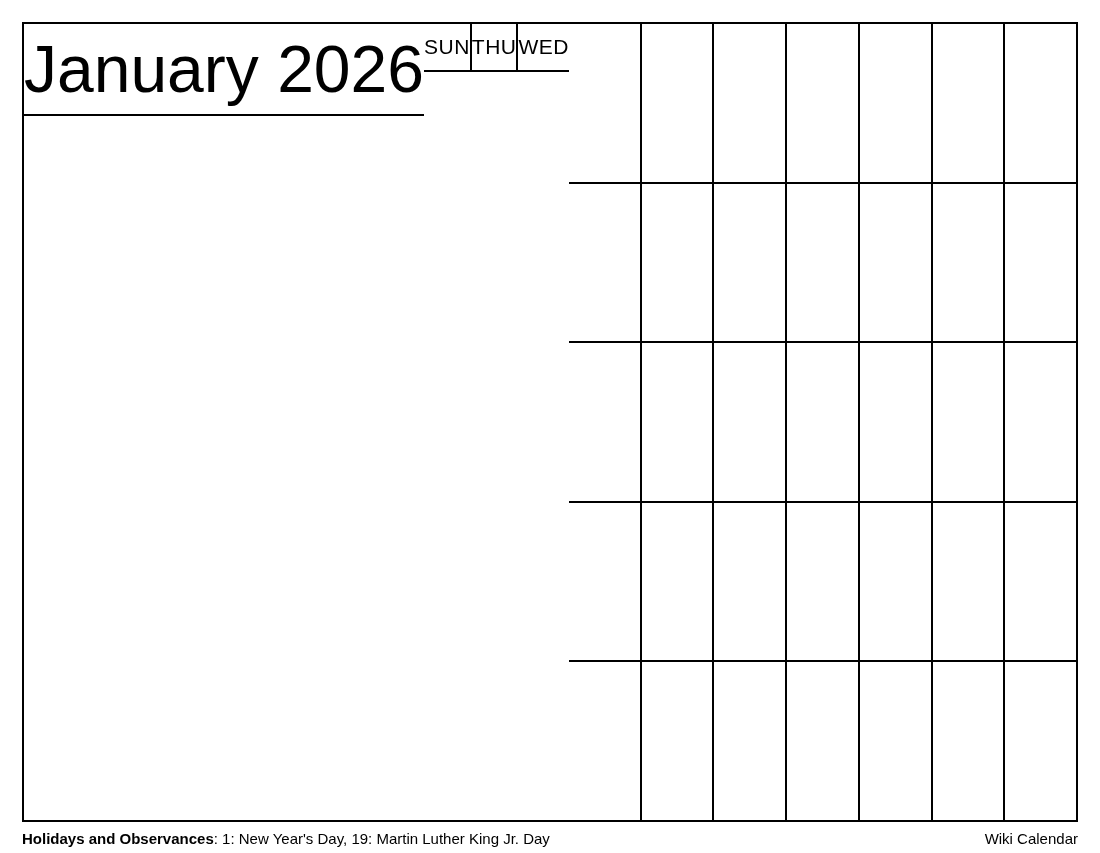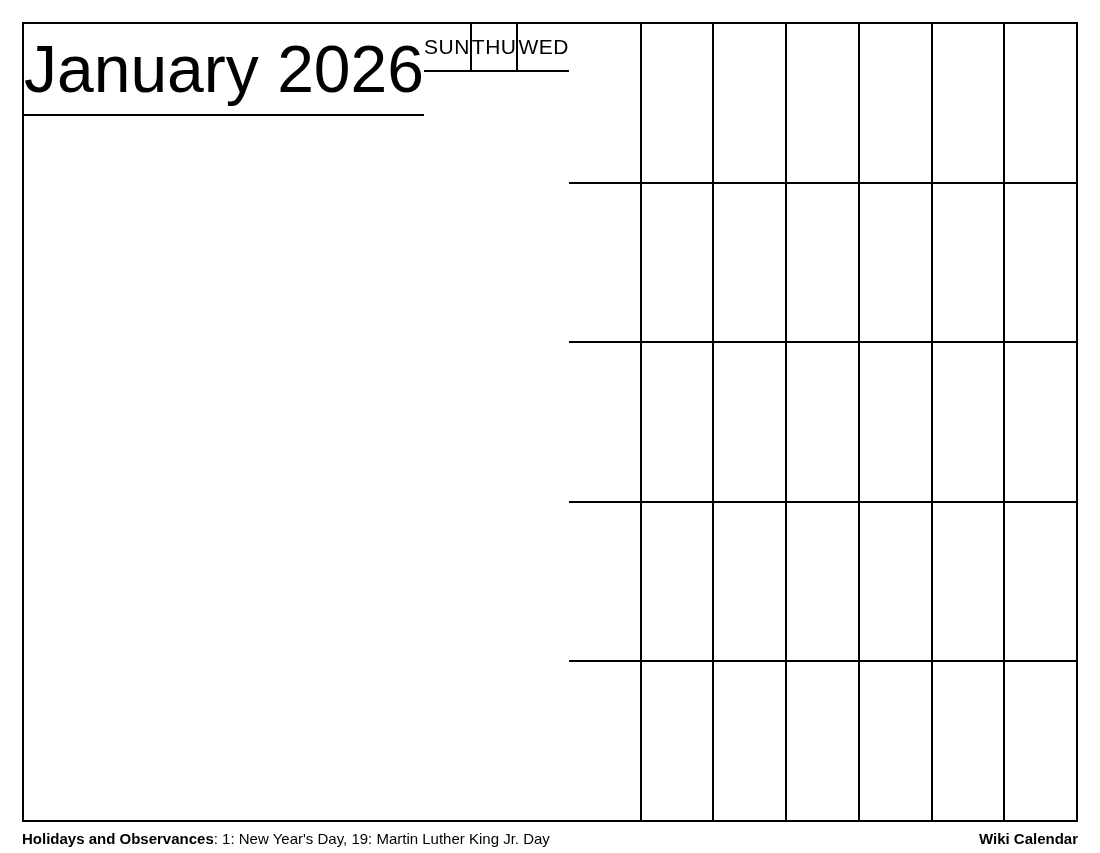--- a/index.html
+++ b/index.html
@@ -114,21 +114,21 @@
     font-size: 15px;
     box-sizing: border-box;
   }
   .footer-left {
     white-space: nowrap;
   }
   .footer-label {
     font-weight: bold;
   }
   .footer-right {
-    font-weight: bold;
+    font-weight: normal;
     white-space: nowrap;
   }
 </style>
 </head>
 <body>
 
 <div class="page">
 
   <div class="calendar">
 

